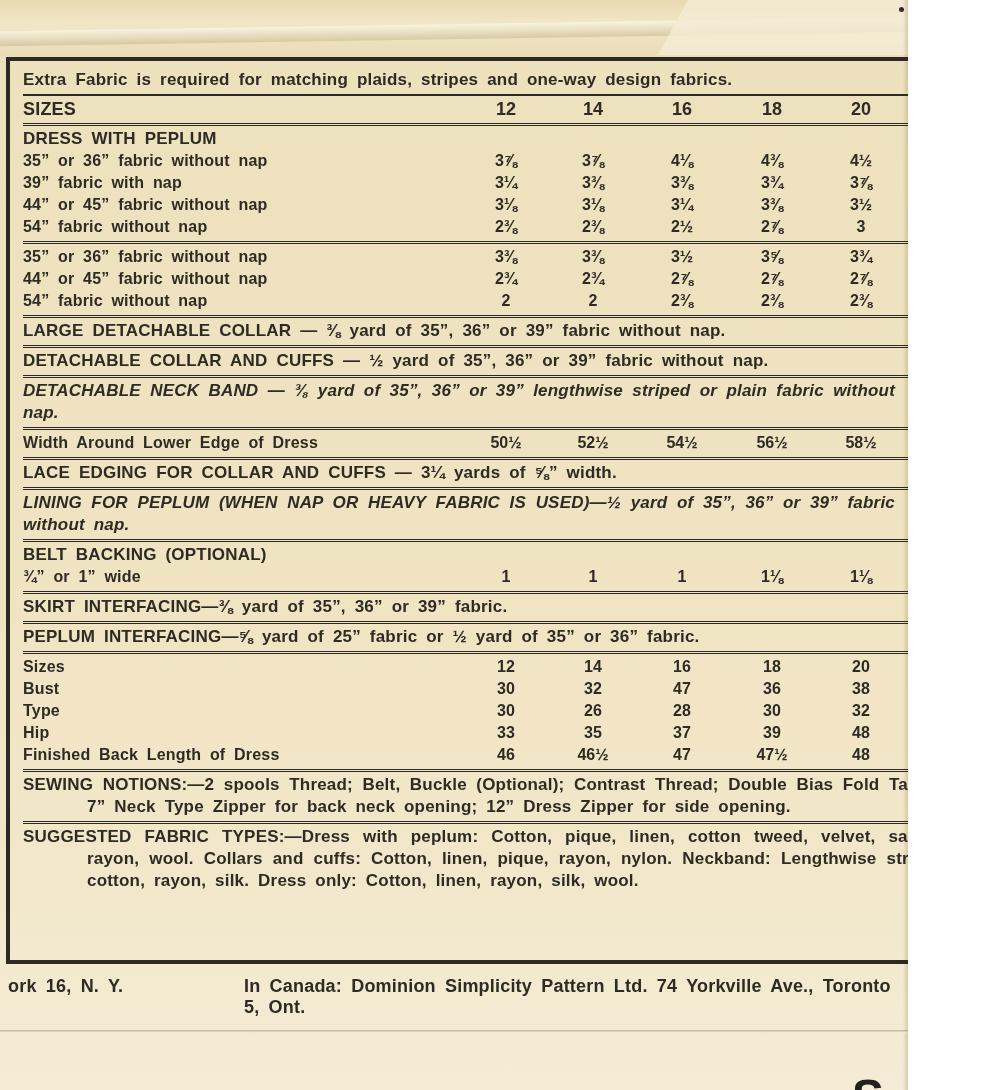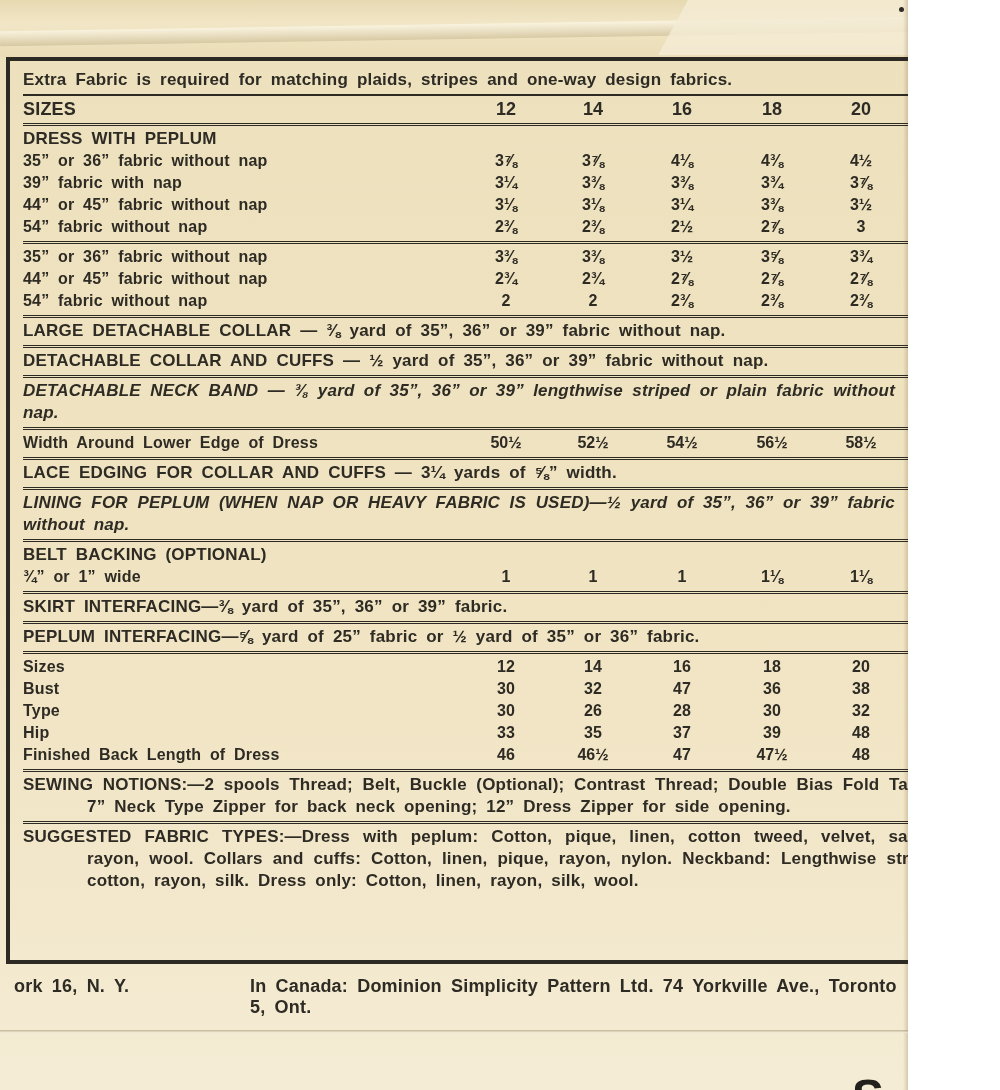--- a/index.html
+++ b/index.html
@@ -53,21 +53,21 @@
   .grid-row .lbl{word-spacing:4px;letter-spacing:.2px;white-space:nowrap;}
   .grid-row .val{text-align:center;}
   .grid-row .unit{padding-left:18px;}
   .sizes-row{font-size:18px;}
 
   .side-number{
     position:absolute;left:992px;top:449px;width:118px;height:44px;
     transform:rotate(90deg);transform-origin:0 0;
     font-size:42px;line-height:44px;letter-spacing:1px;text-align:center;color:#36332b;
   }
-  .footer{position:absolute;left:12px;top:976px;width:100%;height:24px;font-size:18px;word-spacing:4px;letter-spacing:.2px;}
+  .footer{position:absolute;left:6px;top:976px;width:100%;height:24px;font-size:18px;word-spacing:4px;letter-spacing:.2px;}
   .f-left{position:absolute;left:2px;top:0;}
   .f-canada{position:absolute;left:218px;top:0;margin-left:20px;}
   .crease{
     position:absolute;left:0;top:1030px;width:100%;height:3px;
     background:linear-gradient(180deg,rgba(120,100,60,.42),rgba(255,250,235,.6));
   }
   .cutoff{
     position:absolute;left:852px;top:1073px;width:130px;height:17px;overflow:hidden;
     font-size:48px;line-height:48px;letter-spacing:14px;color:#23211c;
   }

